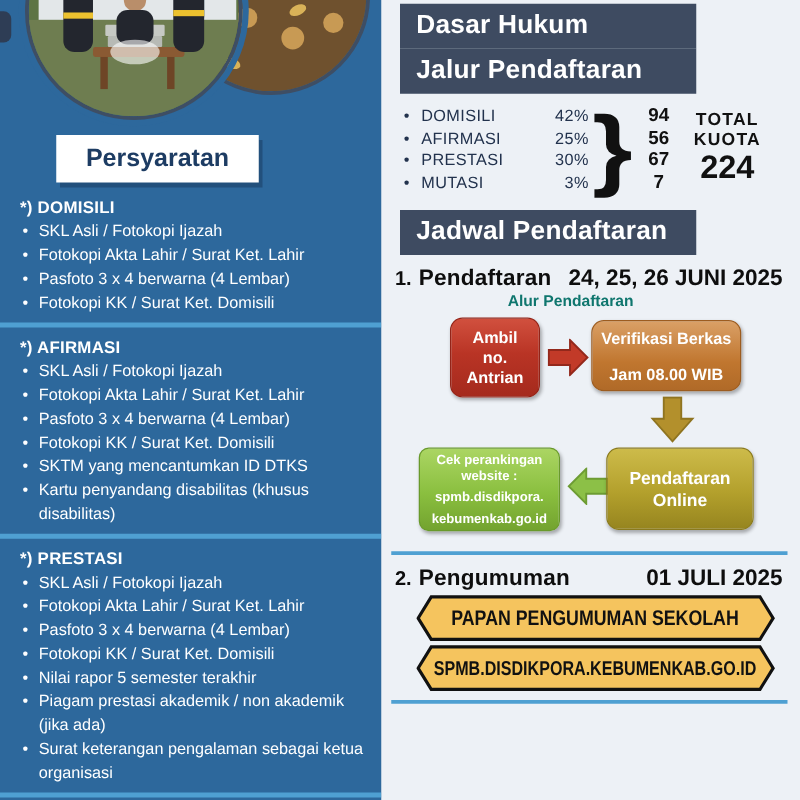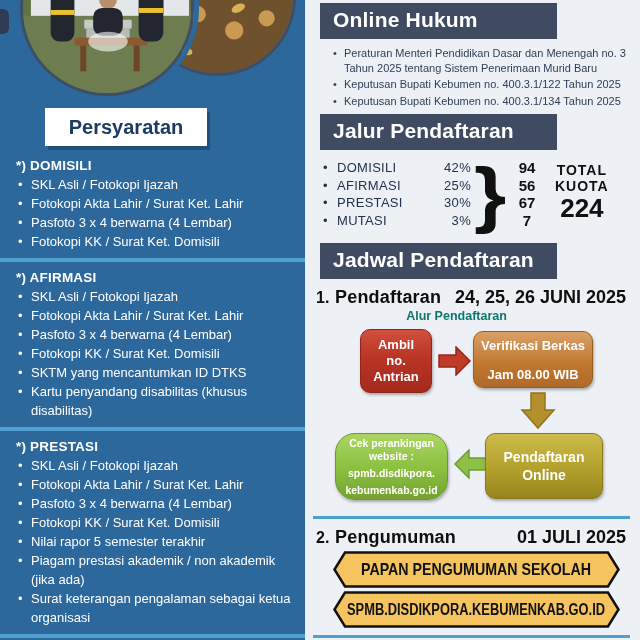--- a/index.html
+++ b/index.html
@@ -60,21 +60,21 @@
   .alur-title { text-align:center; font-weight:bold; font-size:12.5px; margin:1px 30px 0 0; color:#0f766e; }
   
   .flow { position:relative; height:186px; }
   .fbox { position:absolute; border-radius:10px; color:#fff; font-weight:bold; text-align:center;
           display:flex; flex-direction:column; justify-content:center; box-shadow:1px 2px 3px rgba(0,0,0,.3); }
   .fbox span { display:block; }
   .box-red  { left:47px; top:6px;  width:72px;  height:64px; font-size:13px; line-height:16px;
               background:linear-gradient(180deg,#d1503e,#b93425 45%,#a52a1d); border:1px solid #942418; }
   .box-orange { left:160px; top:8px; width:120px; height:57px; font-size:13px; line-height:17px;
               background:linear-gradient(180deg,#daa066,#c0762f 60%,#b06a28); border:1px solid #9c5c20;gap:12px; }
-  .box-green { left:22px; top:110px; width:113px; height:67px; font-size:10.5px; line-height:13px; border-radius:20px;
+  .box-green { left:22px; top:110px; width:113px; height:67px; font-size:10.5px; line-height:13px; border-radius:8px;
               background:linear-gradient(180deg,#abd563,#8abf3f 55%,#73a32f); border:1px solid #699a2b; }
   .box-green .gap { margin-top:4px; }
   .box-gold { left:172px; top:110px; width:118px; height:66px; font-size:14px; line-height:18px;
               background:linear-gradient(180deg,#cdbb4a,#b3a02c 55%,#96851f); border:1px solid #8a7a1d; }
   .arrow { position:absolute; }
   .arrow-right { left:125px; top:23px; }
   .arrow-down  { left:207px; top:69px; }
   .arrow-left  { left:140px; top:126px; }
   .blue-line { border:none; border-top:3px solid #4FA0D2; margin:7px 0 0; }
   .banner { display:block; margin:3px 0 0 20px; }
@@ -172,26 +172,21 @@
             <li>Piagam prestasi akademik / non akademik (jika ada)</li>
             <li>Surat keterangan pengalaman sebagai ketua organisasi</li>
           </ul>
         </div>
         <div class="section"></div>
       </div>
   </aside>
 
   <main class="right-col">
 
-    <div class="head-box">Online Hukum</div>
-    <ul class="law-list" id="law-list">
-        <li>Peraturan Menteri Pendidikan Dasar dan Menengah no. 3 Tahun 2025 tentang Sistem Penerimaan Murid Baru</li>
-        <li>Keputusan Bupati Kebumen no. 400.3.1/122 Tahun 2025</li>
-        <li>Keputusan Bupati Kebumen no. 400.3.1/134 Tahun 2025</li>
-      </ul>
+    <div class="head-box">Dasar Hukum</div>
 
     <div class="head-box">Jalur Pendaftaran</div>
     <div class="jalur">
       <ul class="jalur-rows" id="jalur-rows">
           <li>
             <span class="dot">•</span>
             <span class="lbl">DOMISILI</span>
             <span class="pct">42%</span>
           </li>
           <li>

